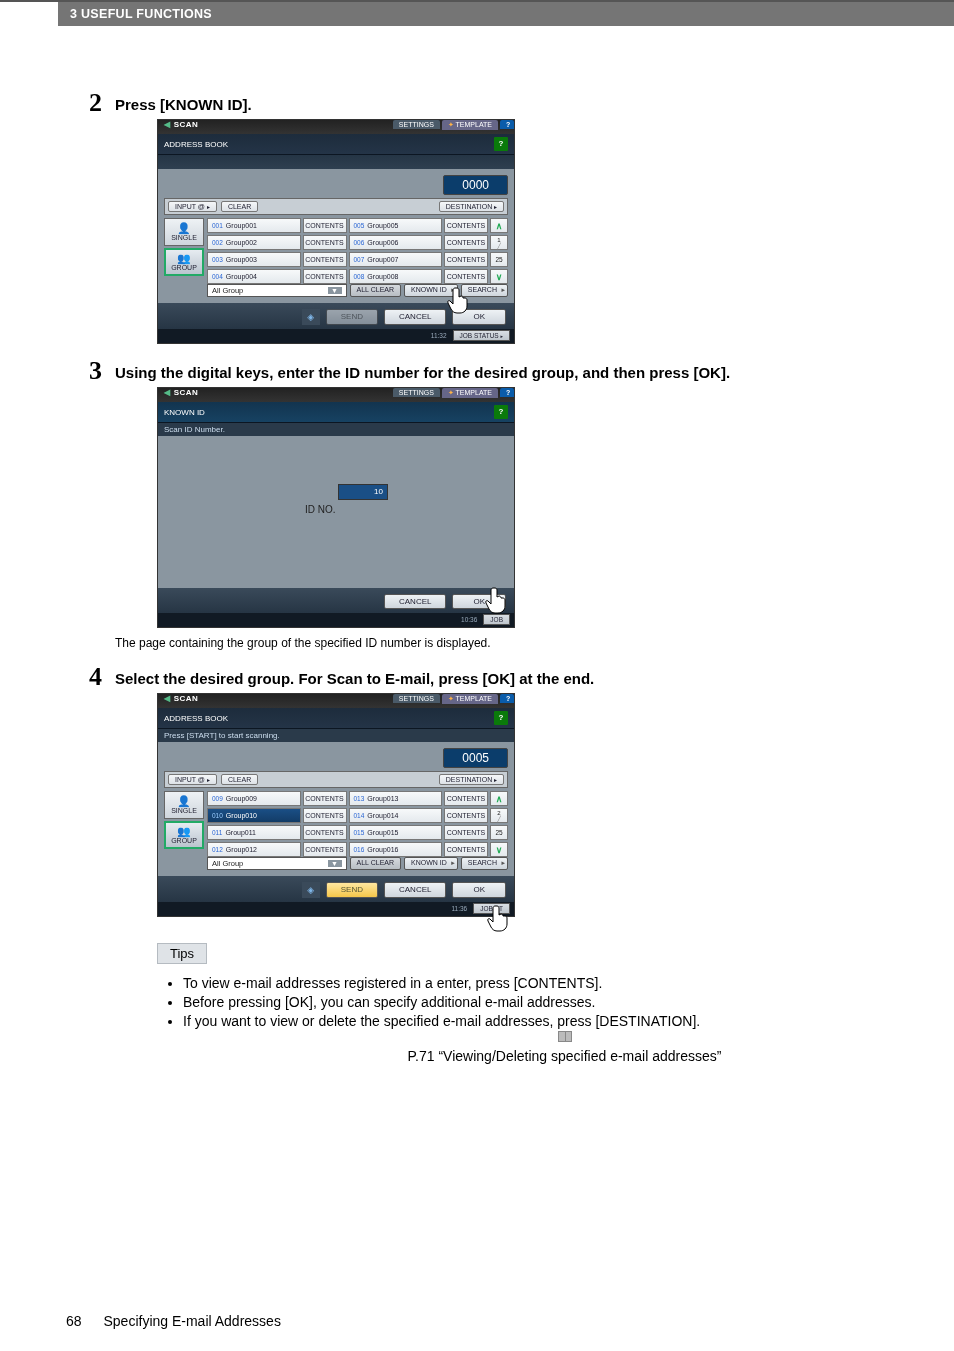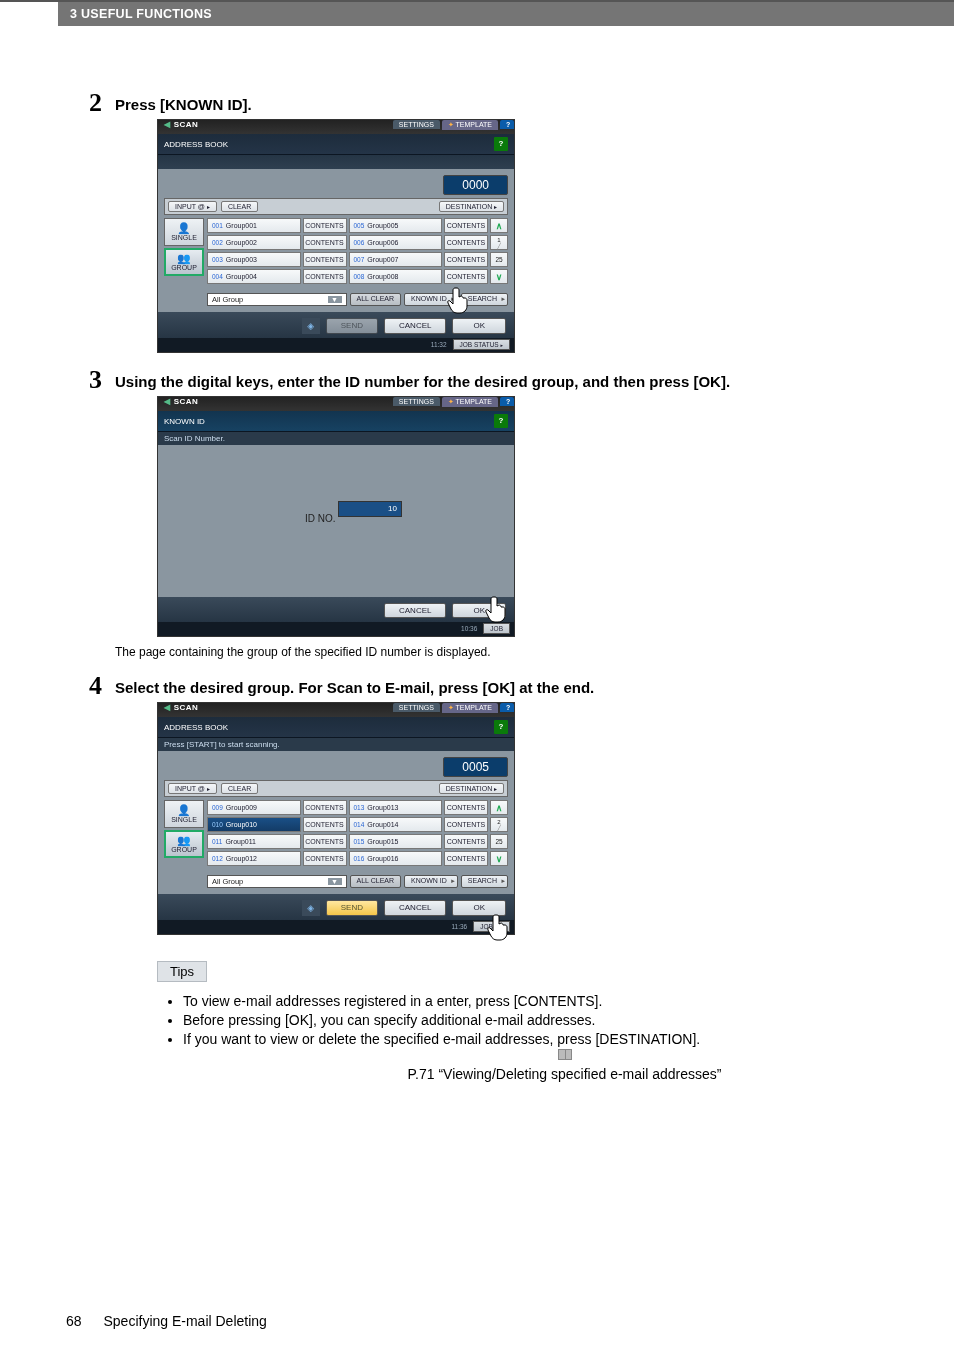--- a/index.html
+++ b/index.html
@@ -121,21 +121,21 @@
   }
   .cell.sel { background:linear-gradient(#1a4f86,#133c67); color:#fff; }
   .cell .idx { color:#2a66d4; margin-right:3px; font-size:6.5px; }
   .cell.contents { justify-content:center; }
   .scroll-cell {
     background:linear-gradient(#f7f9fa,#e4e9ed);
     border:1px solid #777; color:#2a5; display:flex;
     align-items:center; justify-content:center; font-size:9px; font-weight:bold;
   }
 
-  .ab-bottom { display:flex; gap:3px; margin-top:9px; }
+  .ab-bottom { display:flex; gap:3px; margin-top:0; }
   .dropdown {
     flex:1; background:#fff; border:1px solid #555; color:#222;
     font-size:7.5px; padding:1px 4px; display:flex; align-items:center;
     justify-content:space-between;
   }
   .dropdown .dd { background:#8a96a0; color:#fff; width:14px; text-align:center; font-size:7px; }
   .ctrlbtn {
     background:linear-gradient(#eef2f5,#cfd6dd);
     border:1px solid #555; color:#223; font-size:7px; padding:1px 6px;
     border-radius:2px;
@@ -179,21 +179,21 @@
   .idpanel-body {
     background:#8a96a0;
     height:152px;
     position:relative;
   }
   .id-label {
     position:absolute; left:147px; top:68px;
     background:transparent; color:#222; font-size:10px;
   }
   .id-value {
-    position:absolute; left:180px; top:56px; width:64px; height:16px;
+    position:absolute; left:180px; top:48px; width:50px; height:16px;
     background:#1a4f86; color:#fff; text-align:right; padding:2px 4px;
     font-size:8px; border:1px solid #333;
   }
 
   
   .tips-badge {
     display:inline-block; background:#dfe3e7; border:1px solid #b5bbc1;
     padding:2px 12px; font-size:13px; margin:26px 0 10px 0;
   }
   .bullets { margin-left: 8px; }
@@ -504,14 +504,14 @@
         <span class="book-ico"></span>
         <span>P.71 “Viewing/Deleting specified e-mail addresses”</span>
       </div>
     </div>
   </div>
 
 </div>
 
 <div class="page-footer">
   <span class="num">68</span>
-  <span>Specifying E-mail Deleting</span>
+  <span>Specifying E-mail Addresses</span>
 </div>
 
 </body></html>

